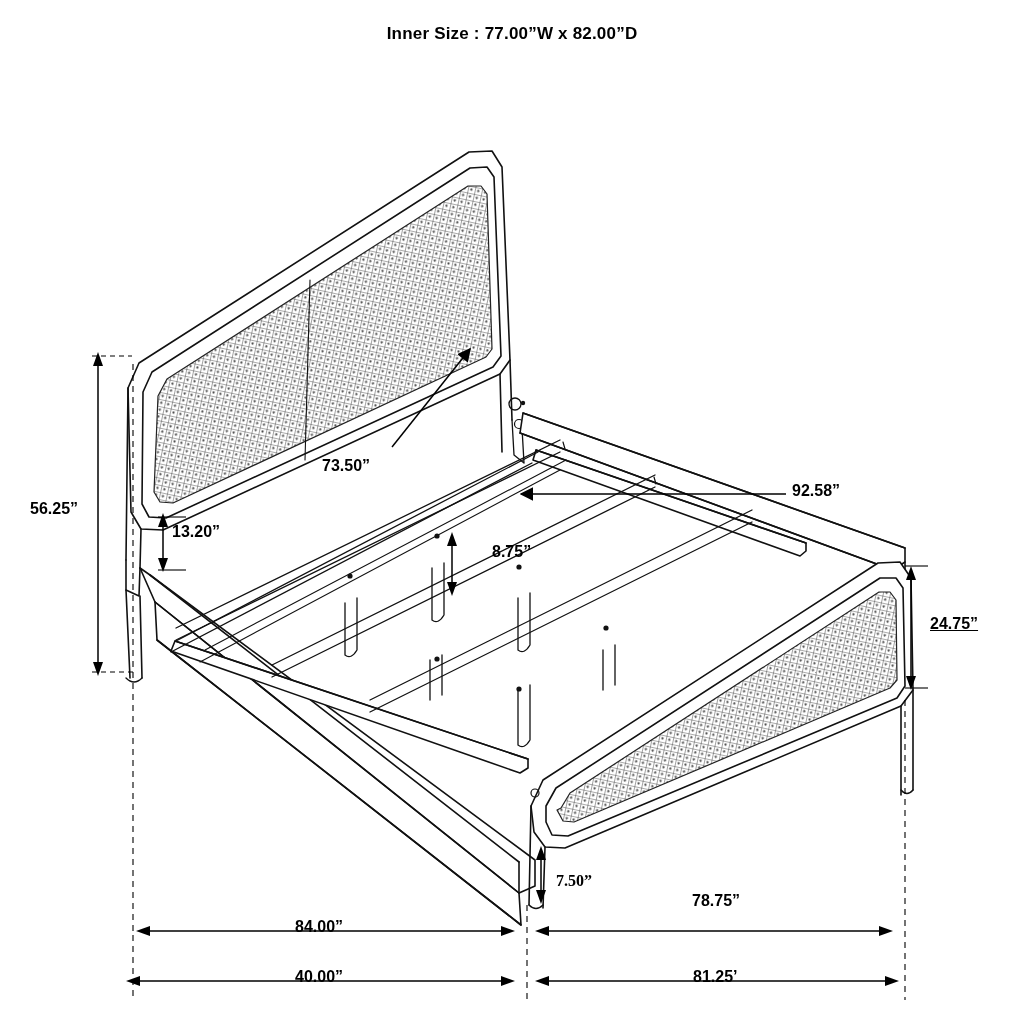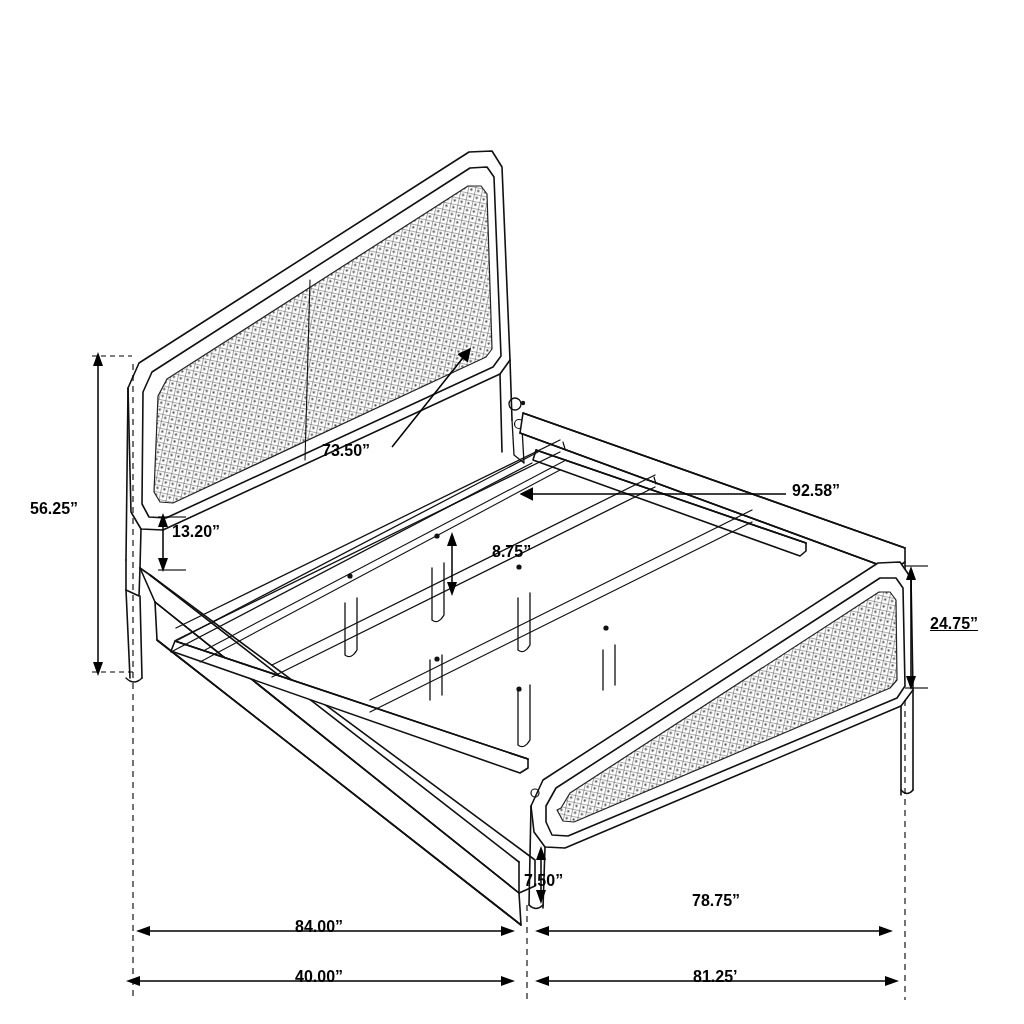--- a/index.html
+++ b/index.html
@@ -39,20 +39,21 @@
     font-weight: bold;
     color: #000000;
     white-space: nowrap;
   }
 </style>
 </head>
 <body>
 
 <div id="page">
 
+  <div id="title">Inner Size : 77.00”W x 82.00”D</div>
 
   <svg class="layer" viewBox="0 0 1024 1024">
     <defs>
       <pattern id="cane" width="7" height="7" patternUnits="userSpaceOnUse" patternTransform="rotate(12)">
         <rect width="7" height="7" fill="#ffffff"></rect>
         <path d="M0 0 L7 0 M0 0 L0 7" stroke="#555" stroke-width="1.1"></path>
         <circle cx="3.5" cy="3.5" r="1.15" fill="#4a4a4a"></circle>
       </pattern>
       <marker id="arr" markerWidth="9" markerHeight="9" refX="8" refY="4.5" orient="auto">
         <path d="M0,0 L9,4.5 L0,9 z" fill="#000"></path>
@@ -195,24 +196,24 @@
       <path d="M535 981 L549 976 L549 986 Z" fill="#000" stroke="none"></path>
       <path d="M899 981 L885 976 L885 986 Z" fill="#000" stroke="none"></path>
 
       <line x1="527" y1="905" x2="527" y2="1000" stroke-dasharray="6,5" stroke-width="1.1"></line>
       <line x1="905" y1="700" x2="905" y2="1000" stroke-dasharray="6,5" stroke-width="1.1"></line>
       <line x1="133" y1="935" x2="133" y2="1000" stroke-dasharray="6,5" stroke-width="1.1"></line>
     </g>
   </svg>
 
   <div class="dim-label" style="left:30px; top:500px;">56.25”</div>
-  <div class="dim-label" style="left:322px; top:442px;">73.50”</div>
+  <div class="dim-label" style="left:322px; top:457px;">73.50”</div>
   <div class="dim-label" style="left:172px; top:523px;">13.20”</div>
   <div class="dim-label" style="left:460px; top:543px;margin-left:32px;">8.75”</div>
   <div class="dim-label" style="left:792px; top:482px;">92.58”</div>
   <div class="dim-label" style="left:930px; top:615px;text-decoration:underline;">24.75”</div>
-  <div class="dim-label" style="left:524px; top:872px;">7.50”</div>
+  <div class="dim-label" style="left:556px; top:872px;font-family:Liberation Serif, serif;">7.50”</div>
   <div class="dim-label" style="left:295px; top:918px;">84.00”</div>
   <div class="dim-label" style="left:692px; top:892px;">78.75”</div>
   <div class="dim-label" style="left:295px; top:968px;">40.00”</div>
   <div class="dim-label" style="left:693px; top:968px;">81.25’</div>
 
 </div>
 
 </body></html>

